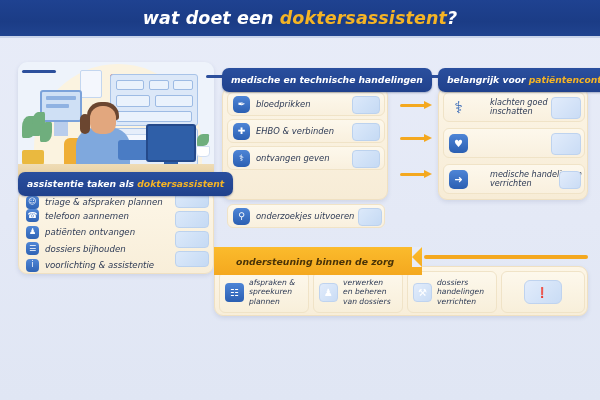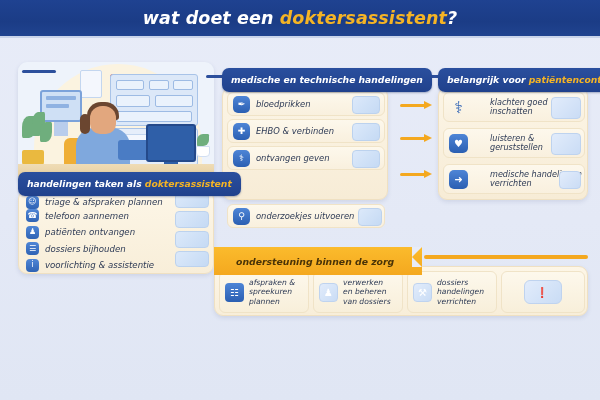--- a/index.html
+++ b/index.html
@@ -262,21 +262,21 @@
   <div class="il-desk"></div>
 </div>
 
 <div class="connector" style="left:22px;top:70px;width:34px;"></div>
 
 <div class="connector" style="left:206px;top:75px;width:20px;"></div>
 
 <div class="connector" style="left:414px;top:75px;width:28px;"></div>
 
 <div class="pill left-pill">
-  <span><span>handelingen taken als </span><span class="accent">doktersassistent</span></span>
+  <span><span>assistentie taken als </span><span class="accent">doktersassistent</span></span>
 </div>
 
 <div class="cream-panel left-panel">
   <div class="task-row" style="top:3px;">
     <div class="task-icon">
         <span>☺</span>
       </div>
     <div class="task-label">triage &amp; afspraken plannen</div>
   </div>
   <div class="task-row">
@@ -370,24 +370,20 @@
     <div class="r-label">
       <div>klachten goed</div>
       <div>inschatten</div>
     </div>
     <div class="r-thumb"></div>
   </div>
   <div class="r-row" style="top:40px;">
     <div class="r-icon">
         <span>♥</span>
       </div>
-    <div class="r-label">
-      <div>luisteren &amp;</div>
-      <div>geruststellen</div>
-    </div>
     <div class="r-thumb"></div>
   </div>
   <div class="r-row" style="top:76px;">
     <div class="r-icon">
         <span>➜</span>
       </div>
     <div class="r-label">
       <div>medische handelingen</div>
       <div>verrichten</div>
     </div>

